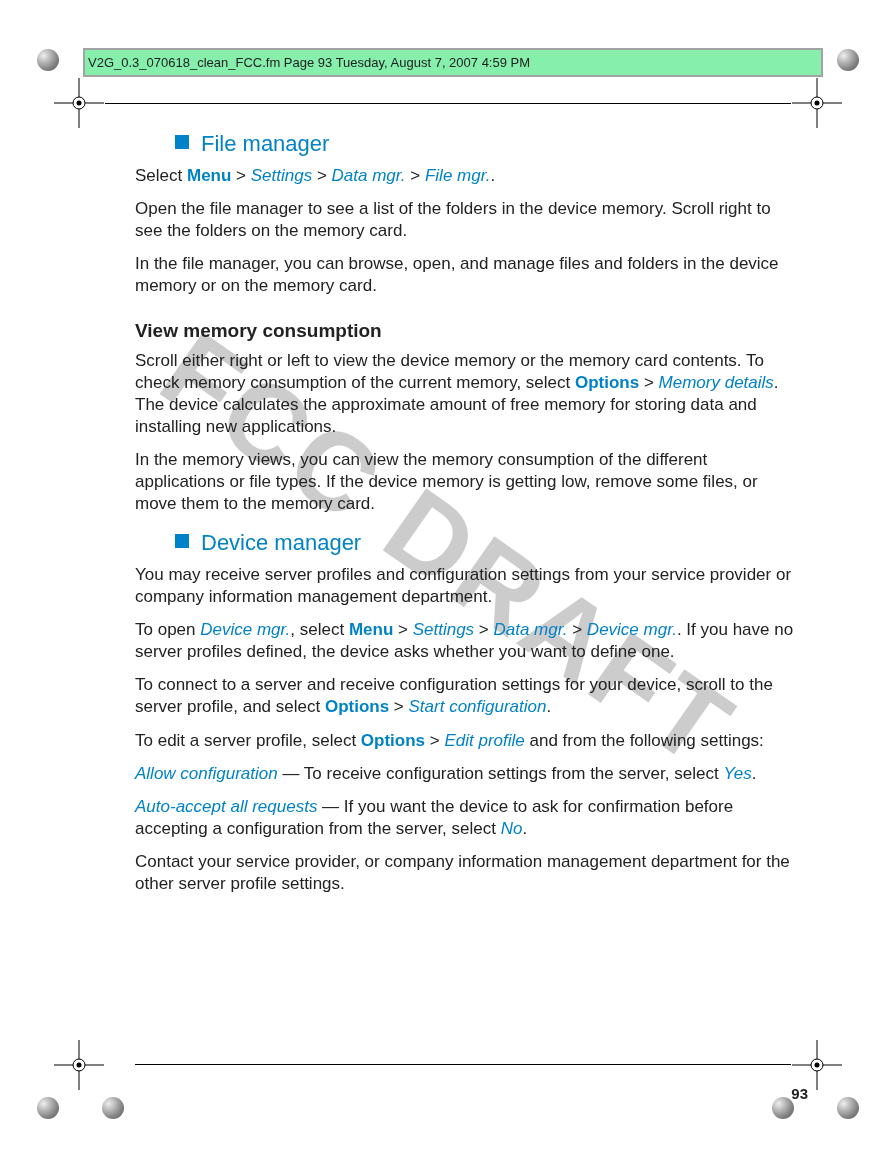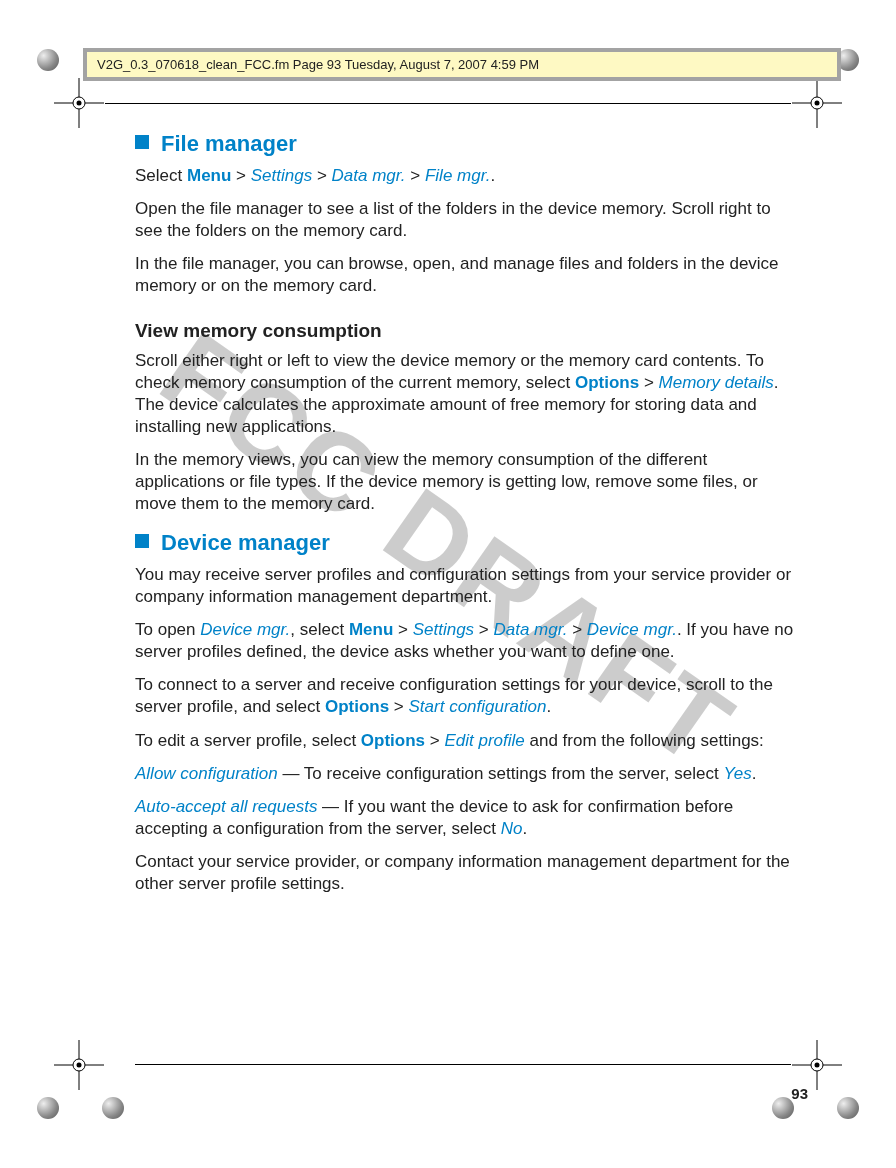--- a/index.html
+++ b/index.html
@@ -34,39 +34,40 @@
   .hline {
     position: absolute;
     height: 1px;
     background: #000;
   }
   .header-box {
     position: absolute;
     left: 83px;
     top: 48px;
     width: 730px;
-    border: 4px solid #a3a3a3;
-    padding: 5px 10px;
+    border: 2px solid #a3a3a3;
+    padding: 5px 3px;
     font-size: 13px;
-    background: #fef9c3;
+    background: #86efac;
   }
   .content {
     position: absolute;
     left: 135px;
     top: 116px;
     width: 660px;
     font-size: 17px;
     line-height: 1.3;
   }
   .section-title {
     font-size: 22px;
-    font-weight: bold;
+    font-weight: normal;
     color: #0082c8;
     margin-top: 14px;
     margin-bottom: 4px;
+    margin-left: 40px;
   }
   .section-title .sq {
     display: inline-block;
     width: 14px;
     height: 14px;
     background: #0082c8;
     vertical-align: 2px;
     margin-right: 12px;
   }
   .subheading {

